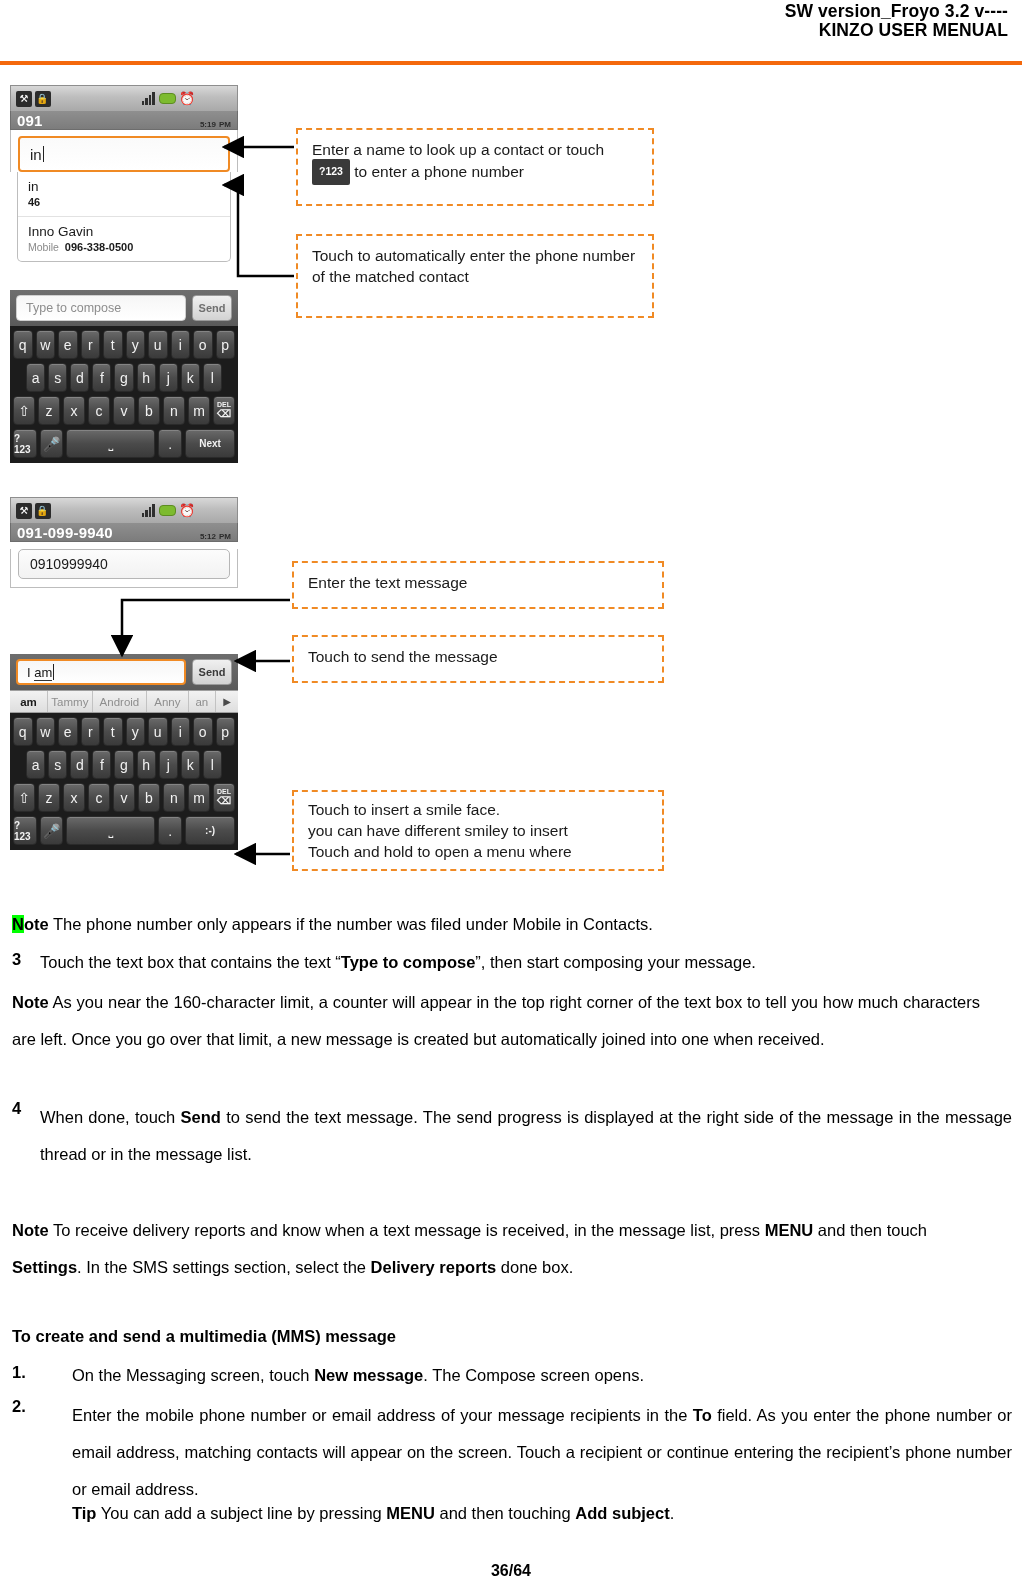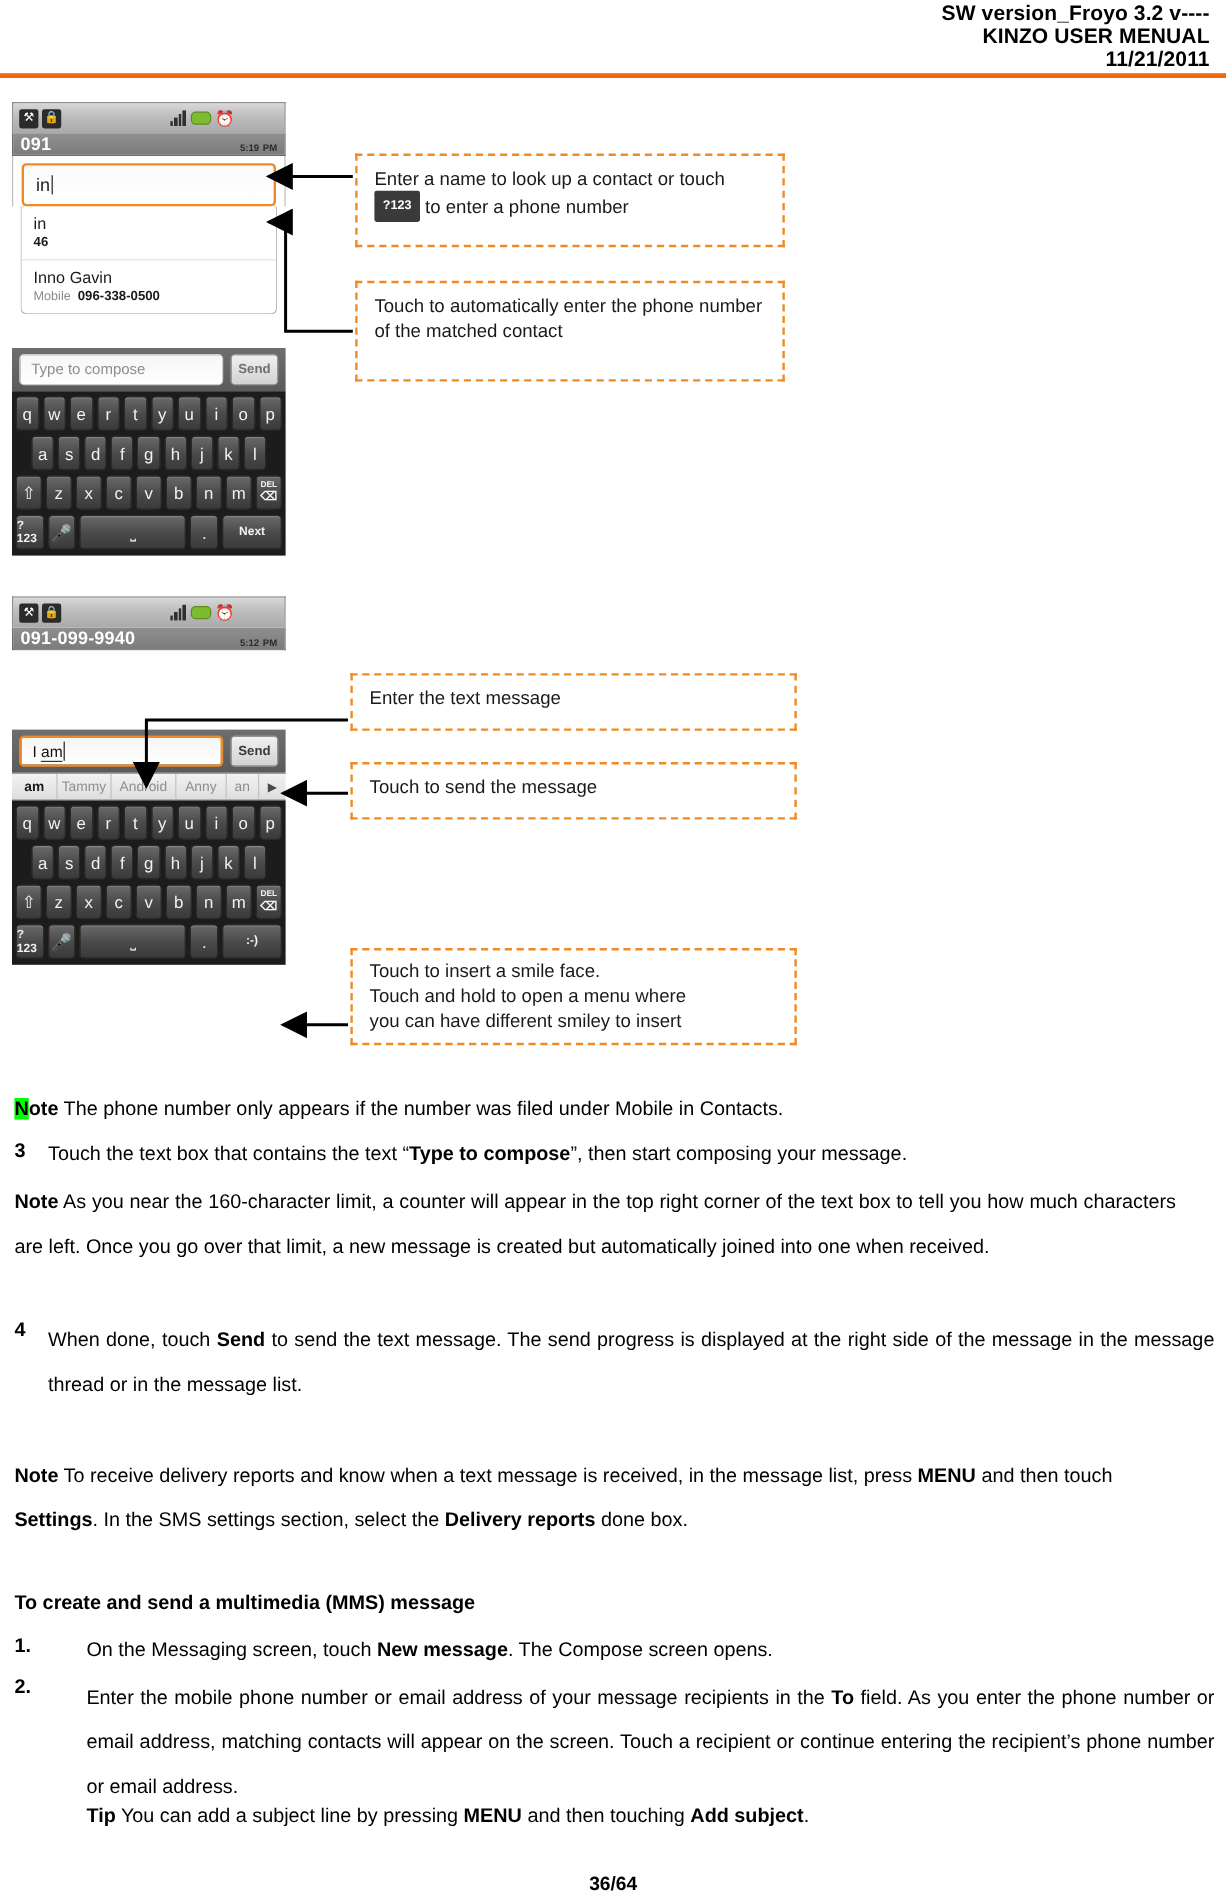--- a/index.html
+++ b/index.html
@@ -176,21 +176,20 @@
     position:absolute; left:0; width:1022px; bottom:2px; text-align:center;
     font-size:16px; font-weight:bold;
   }
 </style>
 </head>
 <body>
 
 <div class="doc-header">
   <div>SW version_Froyo 3.2 v----</div>
   <div>KINZO USER MENUAL</div>
-  <div>11/21/2011</div>
 </div>
 <div class="header-rule"></div>
 
 <div class="phone" style="top:85px;">
   <div class="statusbar">
     <div class="sb-left">
       <div class="sb-ic">⚒</div>
       <div class="sb-ic">🔒</div>
     </div>
     <div class="sb-right">
@@ -292,20 +291,23 @@
           <i></i>
           <i></i>
         </div>
       <div class="batt"></div>
       <div class="alarm">⏰</div>
       <div class="clock"><span>5:12</span>&nbsp;<span>PM</span></div>
     </div>
   </div>
   <div class="titlebar">091-099-9940</div>
 
+  <div style="background:#fff;border-left:1px solid #bdbdbd;border-right:1px solid #bdbdbd;border-bottom:1px solid #bdbdbd;padding-bottom:8px;">
+    <div class="plain-field">0910999940</div>
+  </div>
 
   <div style="height:66px;background:#fff;"></div>
 
   <div class="compose-bar">
     <div class="compose-box active">
       <span>I&nbsp;<span class="typed-u">am</span></span>
         <span class="caret"></span>
     </div>
     <div class="send-btn dark">Send</div>
   </div>
@@ -379,22 +381,22 @@
 <div class="callout" style="left:292px; top:561px; width:372px; height:48px;">
   <span>Enter the text message</span>
 </div>
 
 <div class="callout" style="left:292px; top:635px; width:372px; height:48px;">
   <span>Touch to send the message</span>
 </div>
 
 <div class="callout" style="left:292px; top:790px; width:372px; height:81px; padding-top:7px;">
   <div>Touch to insert a smile face.</div>
+  <div>you can have different smiley to insert</div>
   <div>Touch and hold to open a menu where</div>
-  <div>you can have different smiley to insert</div>
 </div>
 
 <svg class="arrows">
   <defs>
     <marker id="ah" markerWidth="9" markerHeight="9" refX="8" refY="4.5" orient="auto">
       <path d="M9,4.5 L0,0 L0,9 Z" fill="#000"></path>
     </marker>
   </defs>
 
   <path d="M294,147 L224,147" stroke="#000" stroke-width="2.5" fill="none" marker-end="url(#ah)"></path>

